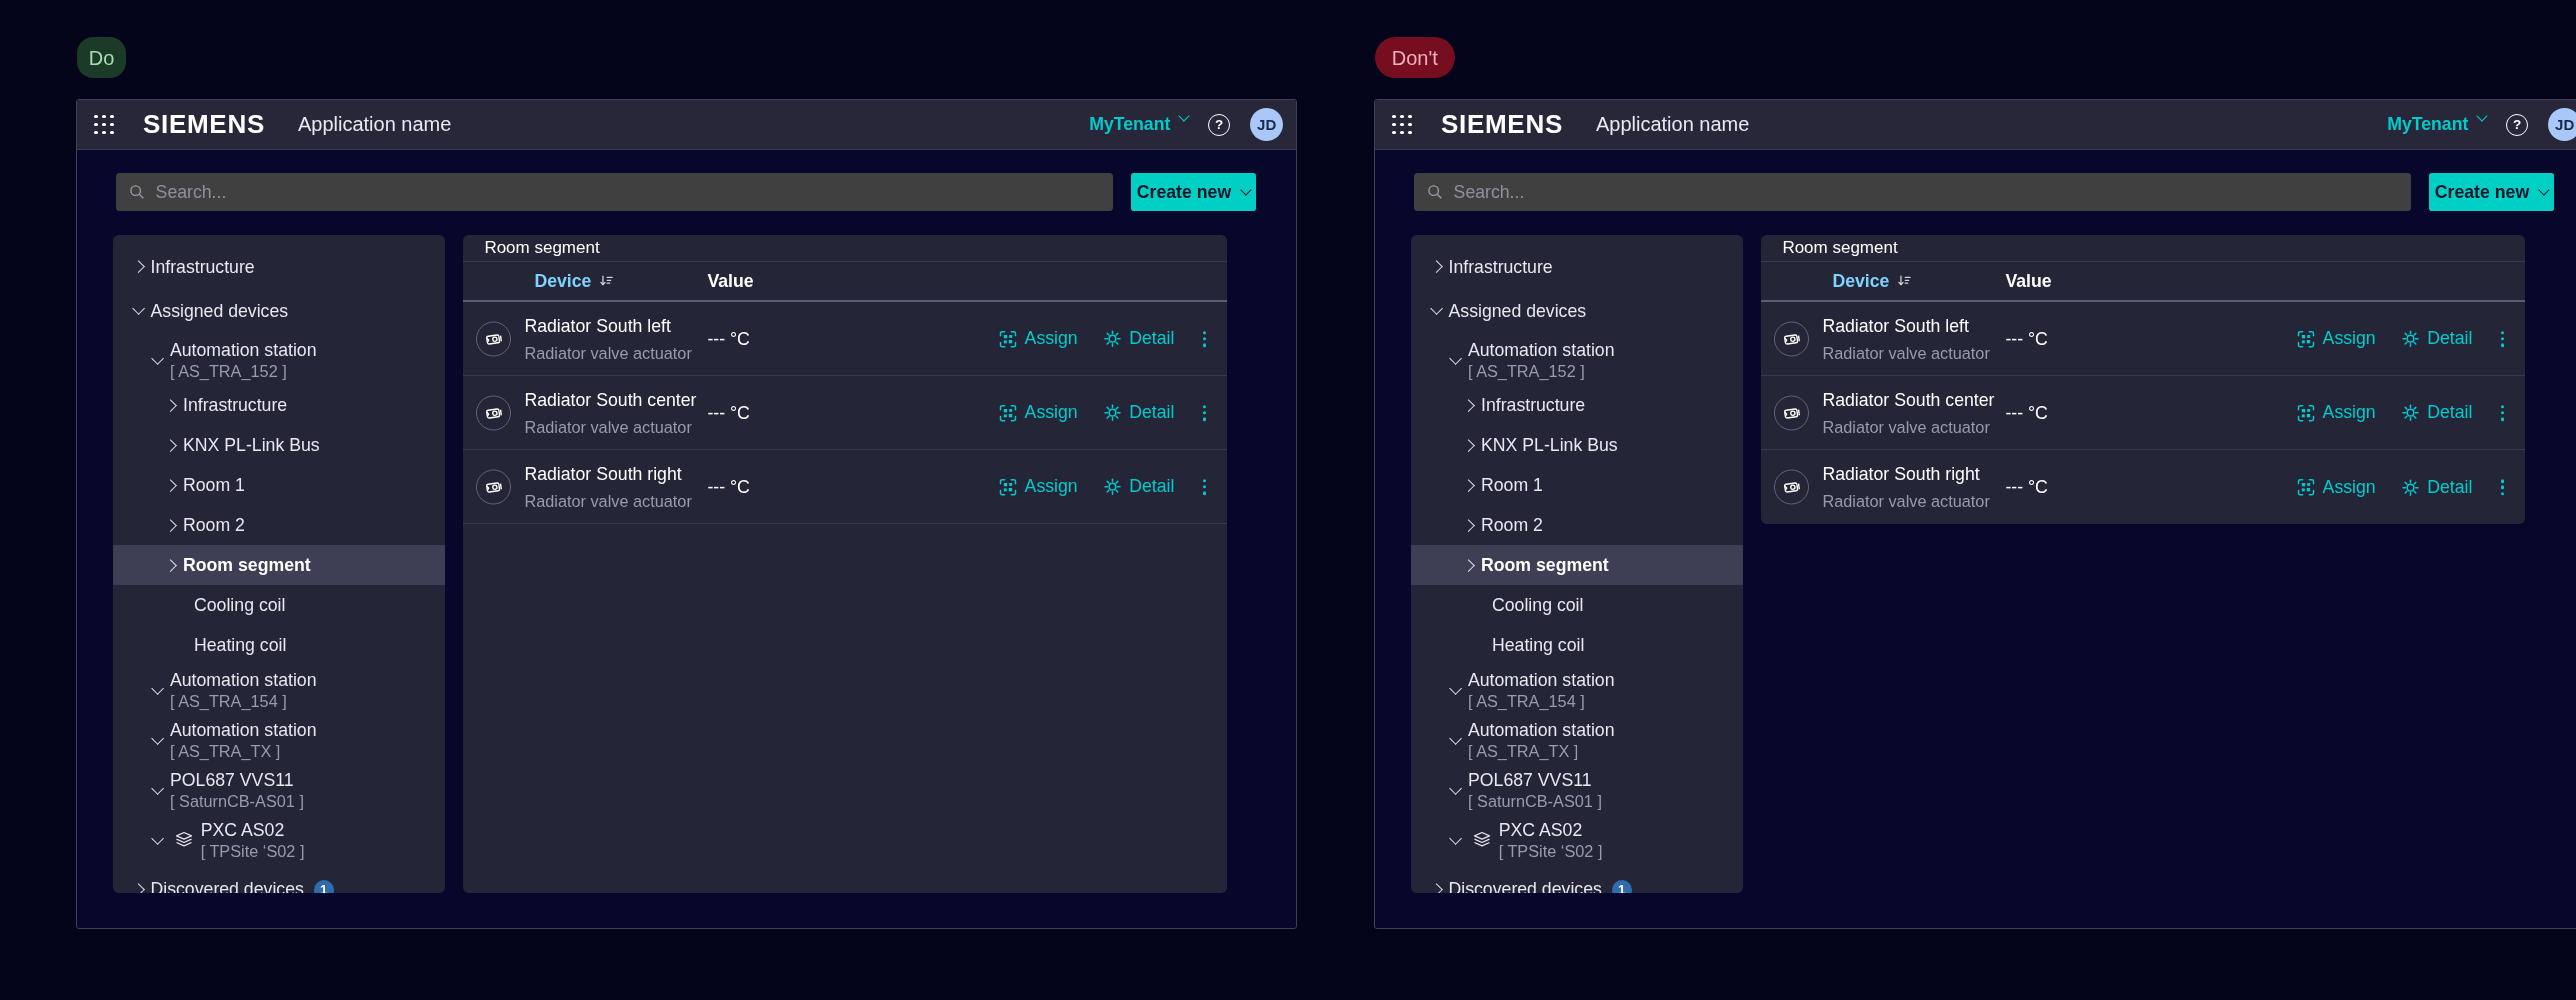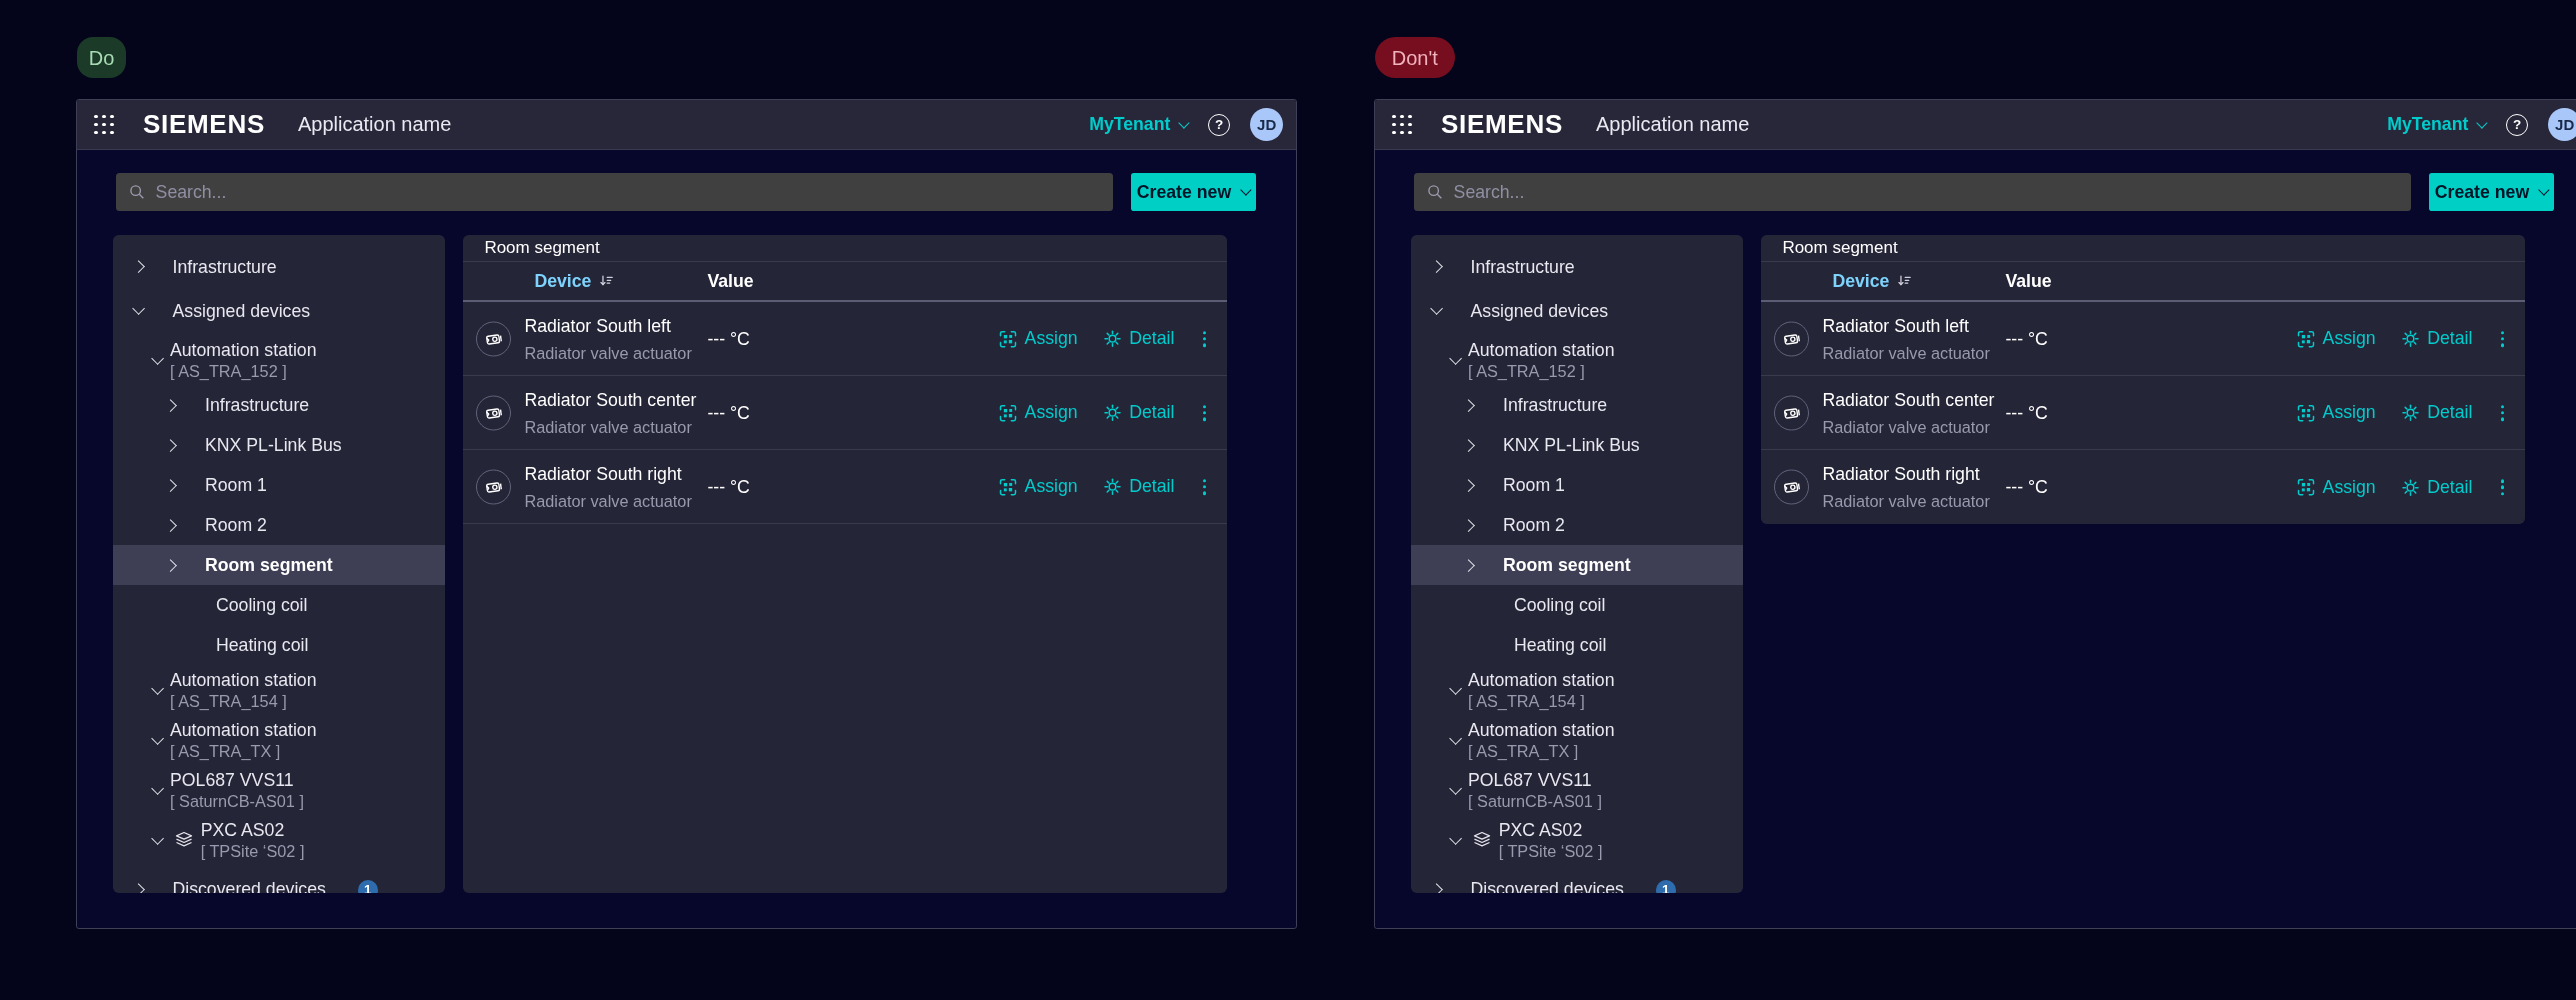--- a/index.html
+++ b/index.html
@@ -29,21 +29,21 @@
   
   .appbar {
     height:50px; background:#272739; border-bottom:0.7px solid #3a3a50;
     display:flex; align-items:center; padding:0 12.8px 0 15px;
   }
   .grid-icon { width:24px; height:24px; display:grid; grid-template-columns:repeat(3,1fr); gap:4.3px; padding:2.1px; cursor:pointer; }
   .grid-icon i { width:3.5px; height:3.5px; border-radius:50%; background:#ffffff; justify-self:center; align-self:center; }
   .brand { margin-left:27px; color:#ffffff; font-size:26px; font-weight:700; letter-spacing:0.7px; }
   .appname { margin-left:33px; color:#e9e9f2; font-size:20px; }
   .appbar-right { margin-left:auto; display:flex; align-items:center; gap:20px; }
-  .tenant { display:flex; align-items:center; gap:10px; color:#00cccc; font-size:17.7px; font-weight:700; cursor:pointer; }
+  .tenant { display:flex; align-items:flex-start; gap:10px; color:#00cccc; font-size:17.7px; font-weight:700; cursor:pointer; }
   .help {
     width:22px; height:22px; border:1.4px solid #ffffff; border-radius:50%;
     color:#ffffff; font-size:13.5px; font-weight:700; display:flex; align-items:center; justify-content:center; cursor:pointer;
   }
   .avatar {
     width:33px; height:33px; border-radius:50%; background:#a9c7f8;
     color:#1a2a4a; font-size:15px; font-weight:700; display:flex; align-items:center; justify-content:center; cursor:pointer;
   }
 
   
@@ -68,21 +68,21 @@
     font-family:"Liberation Sans", sans-serif;
   }
 
   
   .content { display:flex; margin:24px 0 0 36px; gap:18.4px; align-items:flex-start; }
 
   
   .sidebar { width:332px; height:658px; background:#252538; border-radius:5.7px; padding-top:7px; overflow:hidden; }
   .titem { display:flex; align-items:center; cursor:pointer; }
   .titem .chev { margin-right:7.8px; }
-  .titem.one-line { height:40px;gap:22px; }
+  .titem.one-line { height:40px; }
   .titem.two-line { height:50px; }
   .titem.lvl0 { padding-left:20.5px; margin:4.3px 0; }
   .titem.lvl1 { padding-left:40px; }
   .titem.lvl2 { padding-left:53px; }
   .titem.lvl3 { padding-left:64px; }
   .titem.selected { background:#3e3e54; }
   .tlabels { display:flex; flex-direction:column; line-height:1.15; }
   .tlabel { font-size:17.7px; color:#e8e8f0; }
   .titem.selected .tlabel { color:#ffffff; font-weight:700; }
   .tsub { font-size:16.3px; color:#9a9aae; margin-top:2.1px; }

